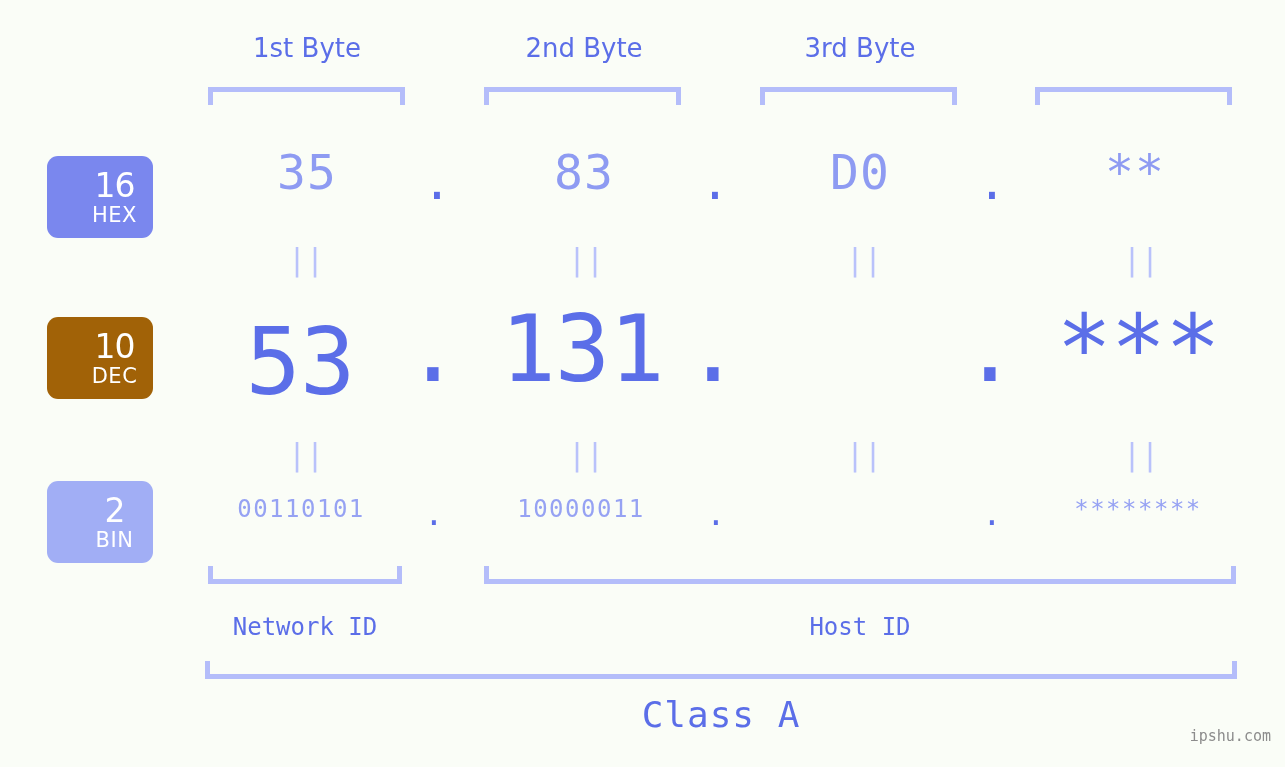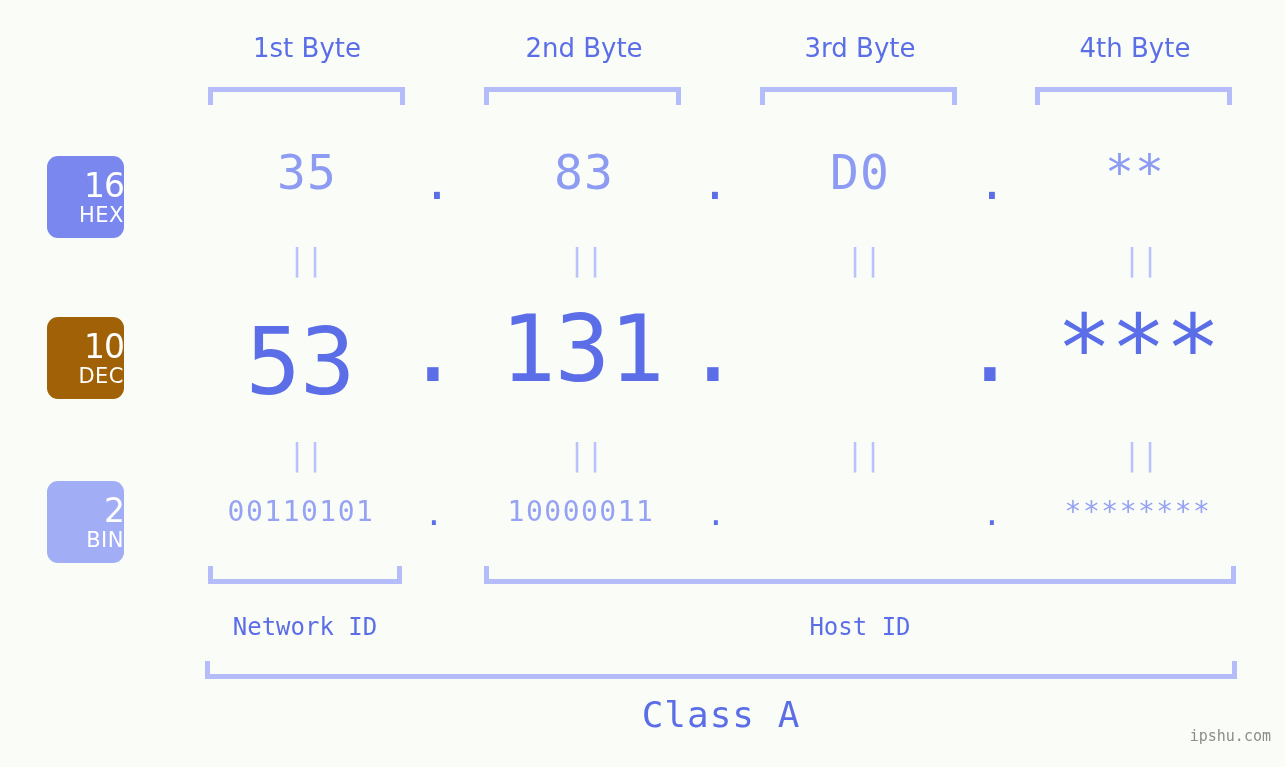--- a/index.html
+++ b/index.html
@@ -55,24 +55,25 @@
   
   .badge {
     position: absolute;
     left: 47px;
     width: 77px;
     height: 82px;
     border-radius: 11px;
     color: #ffffff;
     display: flex;
     flex-direction: column;
-    align-items: flex-end;
+    align-items: center;
     justify-content: center;
     font-family: "DejaVu Sans", sans-serif;
     line-height: 1;
+    padding-left: 29px;
   }
   .badge .num {
     font-size: 33px;
     font-weight: 400;
     letter-spacing: -1px;
   }
   .badge .nm {
     font-size: 21px;
     font-weight: 400;
     margin-top: 3px;
@@ -112,21 +113,21 @@
   }
   .dec-dot {
     top: 296px;
     font-size: 92px;
     color: #5b6ee8;
   }
 
   
   .bin-val {
     top: 495px;
-    font-size: 28px;
+    font-size: 24px;
     color: #96a2f3;
     letter-spacing: 1.5px;
   }
   .bin-dot {
     top: 495px;
     font-size: 32px;
     color: #5b6ee8;
   }
 
   
@@ -173,21 +174,20 @@
   }
 </style>
 </head>
 <body>
 
 <div class="stage">
 
   <div class="byte-label" style="left:207px; width:200px;">1st Byte</div>
   <div class="byte-label" style="left:484px; width:200px;">2nd Byte</div>
   <div class="byte-label" style="left:760px; width:200px;">3rd Byte</div>
-  <div class="byte-label" style="left:1035px; width:200px;">4th Byte</div>
 
   <div class="bracket-top" style="left:208px; top:87px; width:197px;"></div>
   <div class="bracket-top" style="left:484px; top:87px; width:197px;"></div>
   <div class="bracket-top" style="left:760px; top:87px; width:197px;"></div>
   <div class="bracket-top" style="left:1035px; top:87px; width:197px;"></div>
 
   <div class="badge" id="badge-hex">
     <span class="num">16</span>
     <span class="nm">HEX</span>
   </div>

